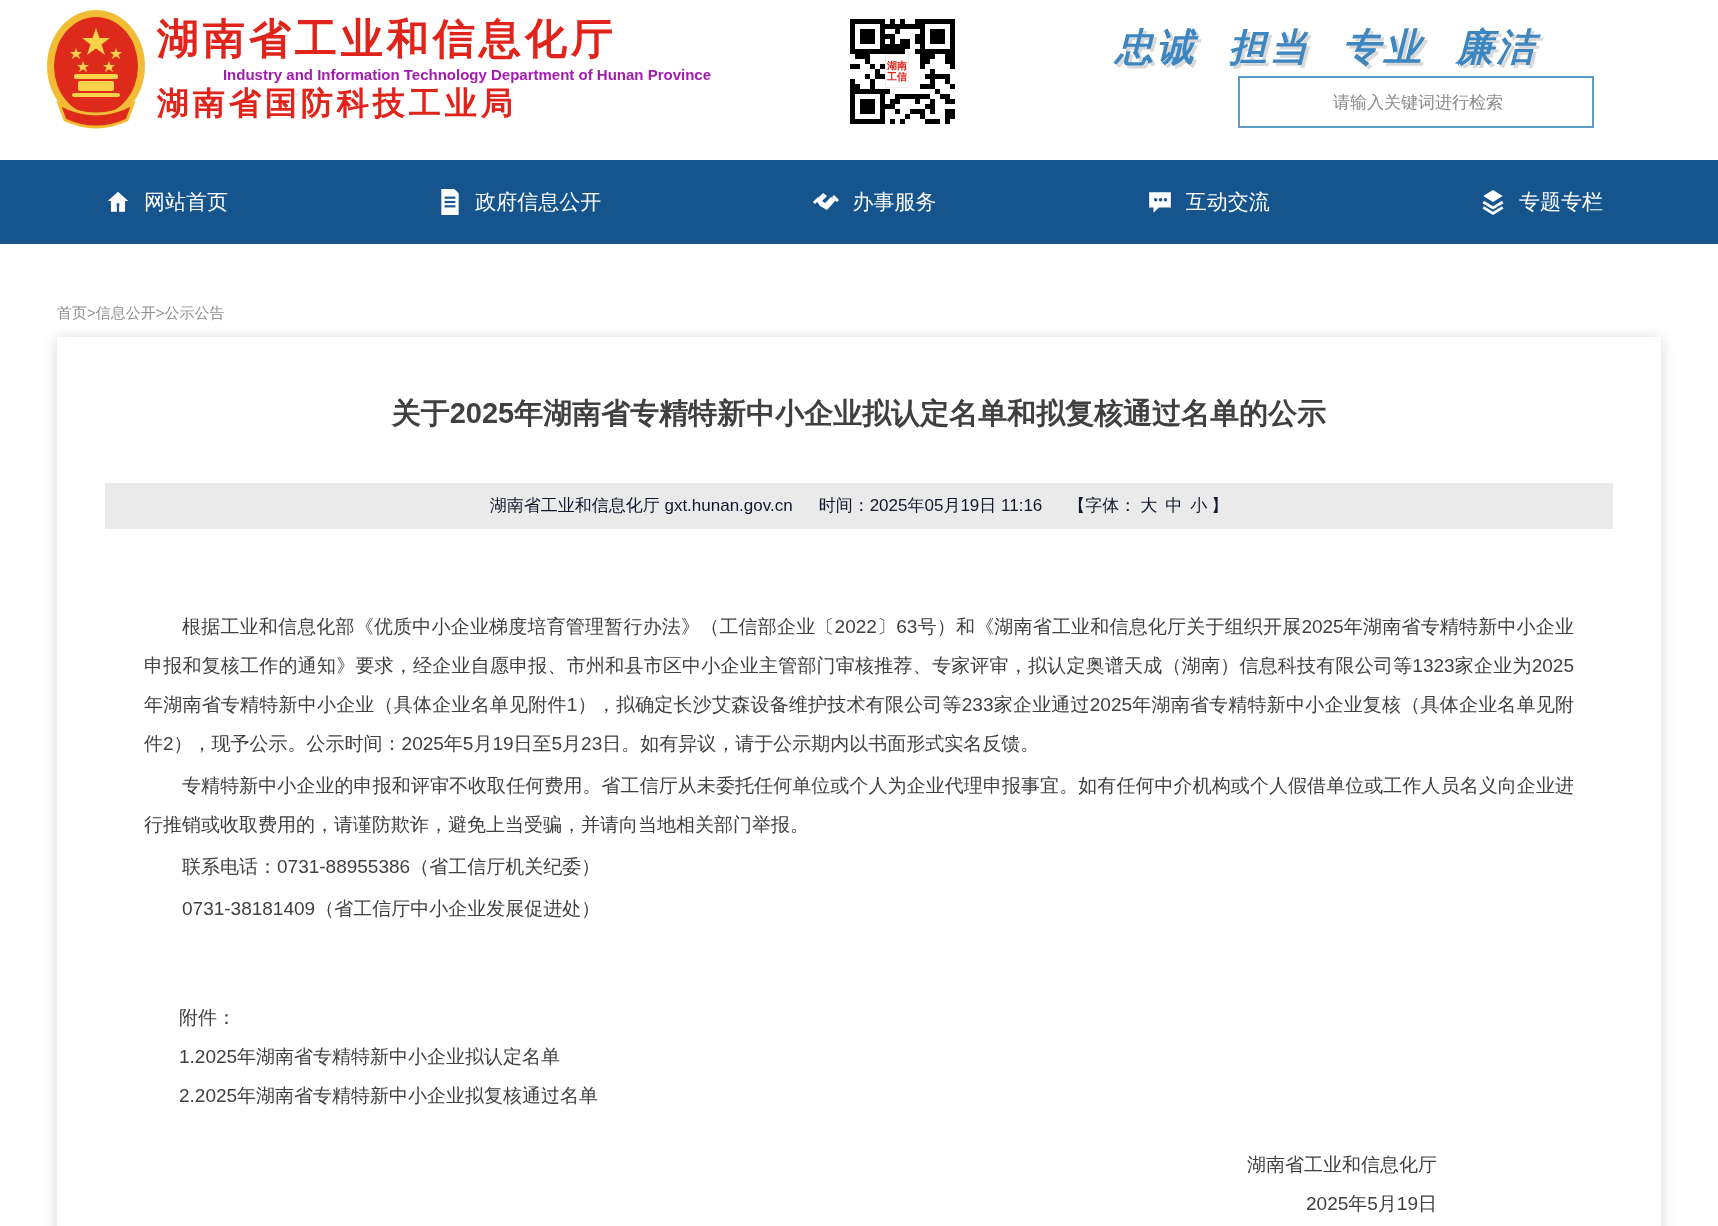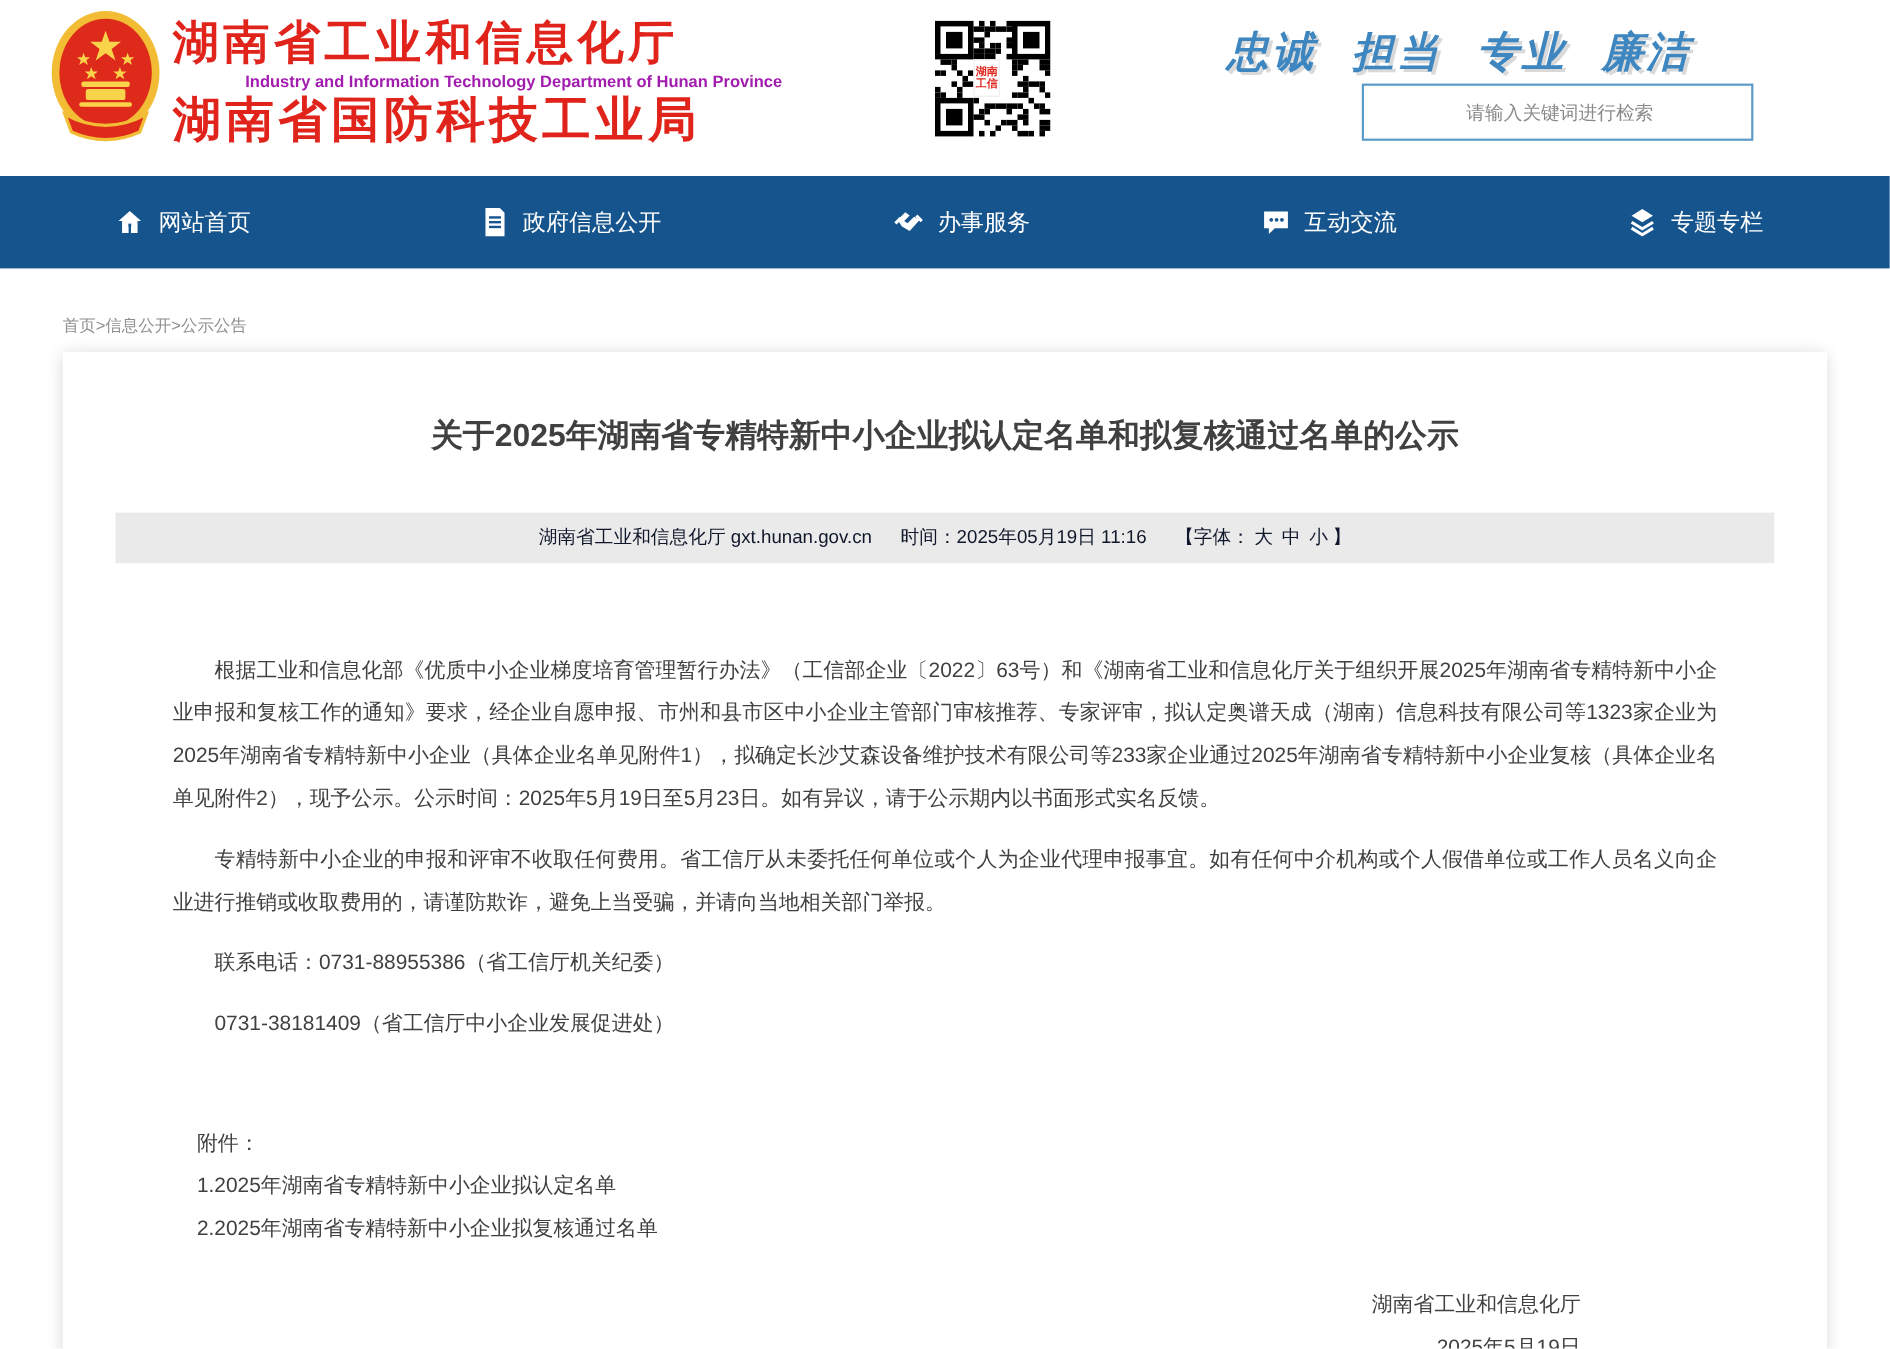--- a/index.html
+++ b/index.html
@@ -8,21 +8,21 @@
     background:#ffffff;
     font-family:"Liberation Sans","DejaVu Sans",sans-serif;
     color:#404040;
   }
   
   .header{position:relative;height:160px;background:#fff;}
   .emblem{position:absolute;left:45px;top:8px;width:102px;height:124px;}
   .org-block{position:absolute;left:157px;top:16px;width:620px;}
   .org-cn{color:#e0241b;font-size:42px;font-weight:bold;letter-spacing:4px;line-height:1.1;white-space:nowrap;}
   .org-en{color:#a21caf;font-size:15px;font-weight:bold;margin:4px 0 3px;white-space:nowrap;text-align:center;}
-  .org-cn2{color:#e0241b;font-size:44px;font-weight:bold;letter-spacing:4px;line-height:1.1;white-space:nowrap;}
+  .org-cn2{color:#e0241b;font-size:32px;font-weight:bold;letter-spacing:4px;line-height:1.1;white-space:nowrap;}
   .qr-wrap{position:absolute;left:850px;top:15px;width:105px;height:113px;}
   .qr-wrap svg{display:block;}
   .qr-label{
     position:absolute;left:35px;top:39px;width:24px;height:34px;background:#fff;
     color:#e0241b;font-size:10px;font-weight:bold;line-height:11px;text-align:center;
     display:flex;align-items:center;justify-content:center;flex-wrap:wrap;
     word-break:break-all;padding:1px;box-sizing:border-box;border:1px solid #eee;
   }
   .slogan{
     position:absolute;right:180px;top:22px;white-space:nowrap;
@@ -44,21 +44,21 @@
   .navbar{
     height:84px;background:#15548d;display:flex;align-items:center;
     padding:0 115px 0 105px;justify-content:space-between;
   }
   .nav-item{
     display:flex;align-items:center;gap:13px;color:#fff;font-size:21px;
     cursor:pointer;white-space:nowrap;
   }
   .nav-item svg{display:block;}
   
-  .breadcrumb{margin:43px 0 0 57px;font-size:15px;color:#8f8f8f;}
+  .breadcrumb{margin:60px 0 0 57px;font-size:15px;color:#8f8f8f;}
   .breadcrumb a{color:#8f8f8f;text-decoration:none;cursor:pointer;}
   
   .card{
     margin:14px 57px 0;background:#fff;
     box-shadow:0 2px 14px rgba(0,0,0,0.16);
     padding:58px 48px 40px;box-sizing:border-box;
     min-height:905px;
   }
   .article-title{
     text-align:center;color:#404040;font-size:29px;font-weight:bold;
@@ -69,21 +69,21 @@
     font-size:17px;color:#0f172a;white-space:nowrap;
   }
   .meta-source{margin-right:26px;}
   .meta-time{margin-right:26px;}
   .meta-font-sizes span.fs{cursor:pointer;margin:0 4px;}
   
   .article-body{
     margin:78px 36px 0;font-size:19px;line-height:39px;color:#404040;
     text-align:justify;
   }
-  .article-body p{margin:16px;text-indent:2em;}
+  .article-body p{margin:3px;text-indent:2em;}
   .contact-line2{text-indent:7.1em;}
   .attach-section{margin-top:70px;}
   .attach-section div{text-indent:2em;line-height:39px;}
   .attach-item{cursor:pointer;color:#404040;}
   .signature{
     margin-top:30px;text-align:right;padding-right:140px;line-height:39px;
   }
 </style>
 </head>
 <body>

